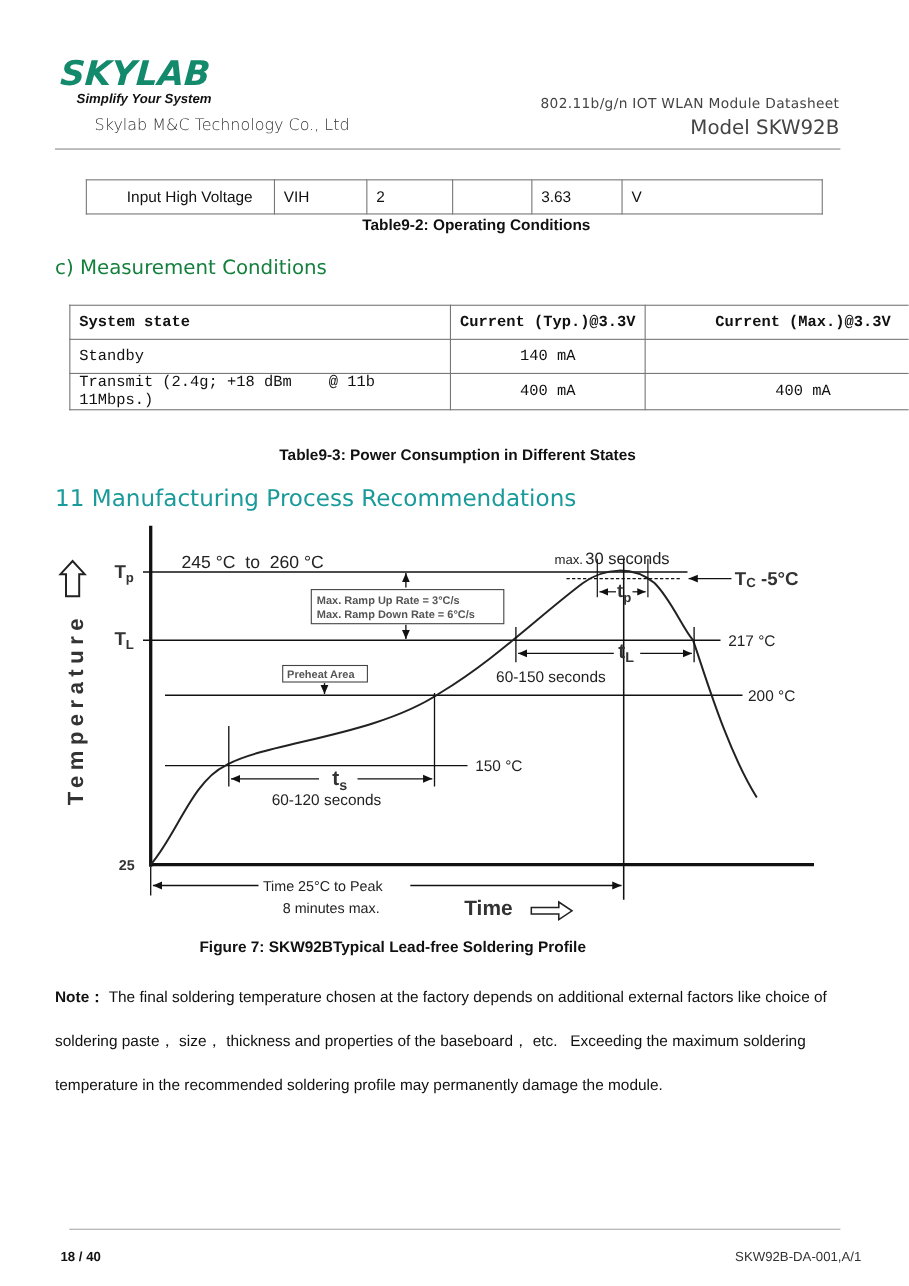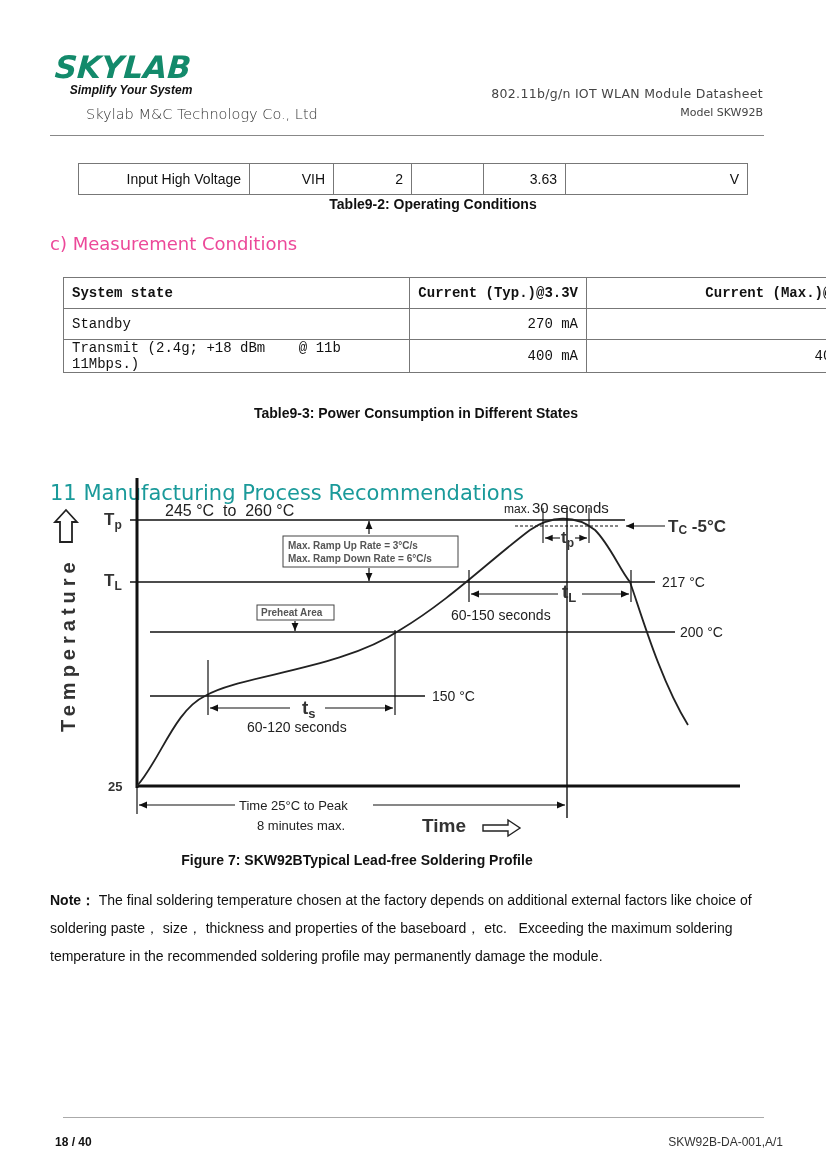--- a/index.html
+++ b/index.html
@@ -3,42 +3,42 @@
 <meta charset="utf-8">
 <style>
   html, body { margin: 0; padding: 0; background: #ffffff; }
   body { width: 826px; height: 1169px; position: relative; overflow: hidden; font-family: "Liberation Sans", sans-serif; color: #111; }
   .abs { position: absolute; }
   .logo { left: 55px; top: 50px; width: 150px; }
   .logo-word { font-family: "DejaVu Sans", sans-serif; font-weight: bold; font-style: italic; font-size: 31px; color: #138a6b; letter-spacing: 0px; line-height: 34px; transform: skewX(-4deg); }
   .logo-tag { font-family: "Liberation Sans", sans-serif; font-weight: bold; font-style: italic; font-size: 12px; color: #111; margin-top: -1px; margin-left: 2px; text-align: center; }
   .company { left: 50px; top: 106px; font-family: "DejaVu Sans", sans-serif; font-size: 14.5px; color: #333; font-weight: 300; margin-left: 36px; }
   .doc-title { right: 63px; top: 86px; font-family: "DejaVu Sans", sans-serif; font-size: 12.5px; color: #444; text-align: right; letter-spacing: 0.3px; }
-  .doc-model { right: 63px; top: 106px; font-family: "DejaVu Sans", sans-serif; font-size: 11px; color: #444; text-align: right; }
+  .doc-model { right: 63px; top: 106px; font-family: "DejaVu Sans", sans-serif; font-size: 18px; color: #444; text-align: right; }
   .header-rule { left: 50px; top: 135px; width: 714px; height: 1px; background: #888; }
 
   table.grid { border-collapse: collapse; position: absolute; font-size: 14px; }
   table.grid td { border: 1px solid #777; padding: 0 8px; height: 30px; }
   .t1 { left: 78px; top: 163px; width: 670px; }
-  .t1 td { text-align: right; }
-  .t1 td.left { text-align: right; padding-left: 25px; }
+  .t1 td { text-align: left; }
+  .t1 td.left { text-align: center; padding-left: 25px; }
   .caption { font-weight: bold; font-size: 14px; text-align: center; }
   .cap1 { left: 0; width: 826px; top: 196px; padding-left: 20px; }
-  .h2 { left: 50px; top: 233px; font-family: "DejaVu Sans", sans-serif; font-size: 18px; color: #ec4899; }
+  .h2 { left: 50px; top: 233px; font-family: "DejaVu Sans", sans-serif; font-size: 18px; color: #15803d; }
   .t2 { left: 63px; top: 277px; width: 811px; font-family: Liberation Mono, monospace; }
-  .t2 td { text-align: right; height: 30px; }
+  .t2 td { text-align: center; height: 30px; }
   .t2 td.left { text-align: left; }
   .t2 tr.head td { font-weight: bold; }
   .cap2 { left: 0; width: 826px; top: 405px; left: 3px; }
-  .h1 { left: 50px; top: 441px; font-family: "DejaVu Sans", sans-serif; font-size: 21px; color: #1a9a9a; margin-top: 40px; }
+  .h1 { left: 50px; top: 441px; font-family: "DejaVu Sans", sans-serif; font-size: 21px; color: #1a9a9a; }
 
   .chart { left: 40px; top: 470px; width: 760px; height: 370px; }
   .chart text { font-family: "Liberation Sans", sans-serif; }
   .fig-cap { left: 0; width: 714px; top: 852px; font-weight: bold; font-size: 14px; text-align: center; }
-  .note { left: 50px; top: 886px; width: 740px; font-size: 14px; line-height: 28px; color: #111; }
+  .note { left: 50px; top: 886px; width: 740px; font-size: 14px; line-height: 40px; color: #111; }
   .note b { font-weight: bold; }
   .footer-rule { left: 63px; top: 1117px; width: 701px; height: 1px; background: #aaa; }
   .page-num { left: 55px; top: 1135px; font-size: 12px; font-weight: bold; }
   .doc-code { right: 43px; top: 1135px; font-size: 12px; color: #333; }
 </style>
 </head>
 <body>
 
 <div class="abs logo">
   <div class="logo-word">SKYLAB</div>
@@ -80,21 +80,21 @@
       <col>
     </colgroup>
   <tbody>
       <tr class="head">
     <td class="left">System state</td>
     <td>Current (Typ.)@3.3V</td>
     <td>Current (Max.)@3.3V</td>
   </tr>
   <tr>
     <td class="left">Standby</td>
-    <td>270 mA</td>
+    <td>140 mA</td>
     <td></td>
   </tr>
   <tr>
     <td class="left">Transmit (2.4g; +18 dBm&nbsp;&nbsp;&nbsp; @ 11b 11Mbps.)</td>
     <td>400 mA</td>
     <td>400 mA</td>
   </tr>
 </tbody>
   </table>
 <div class="abs caption cap2">Table9-3: Power Consumption in Different States</div>

